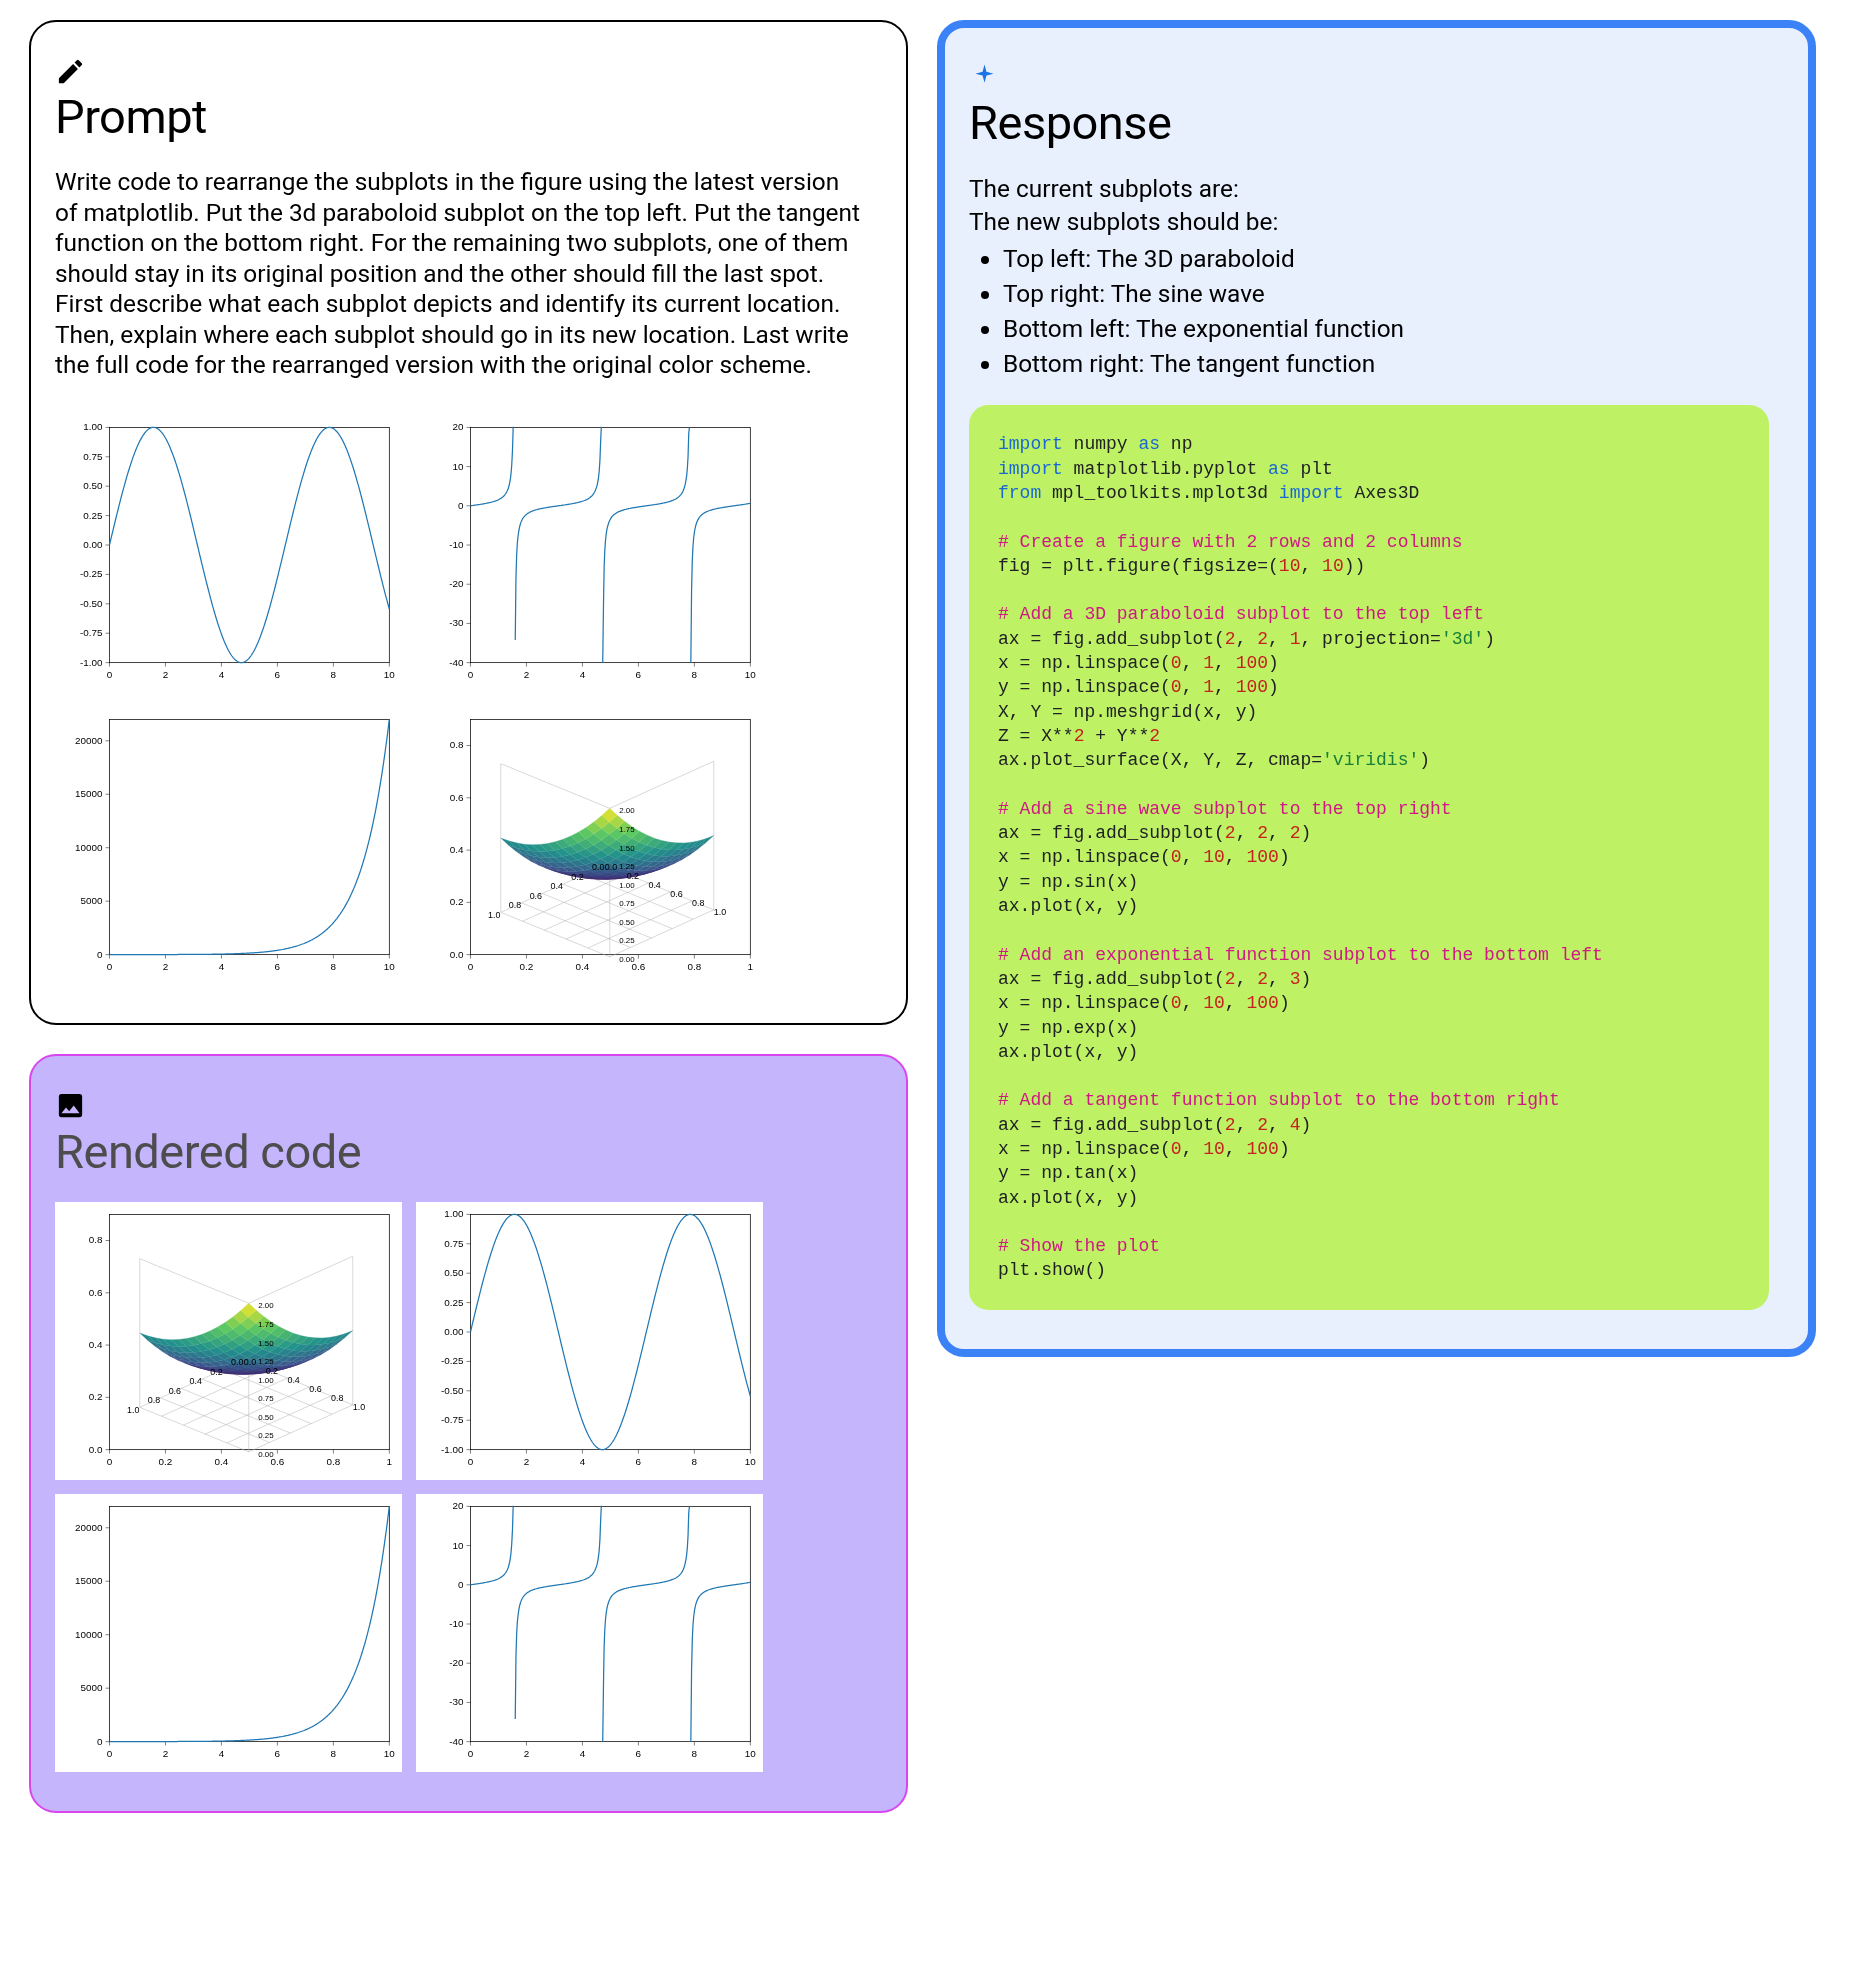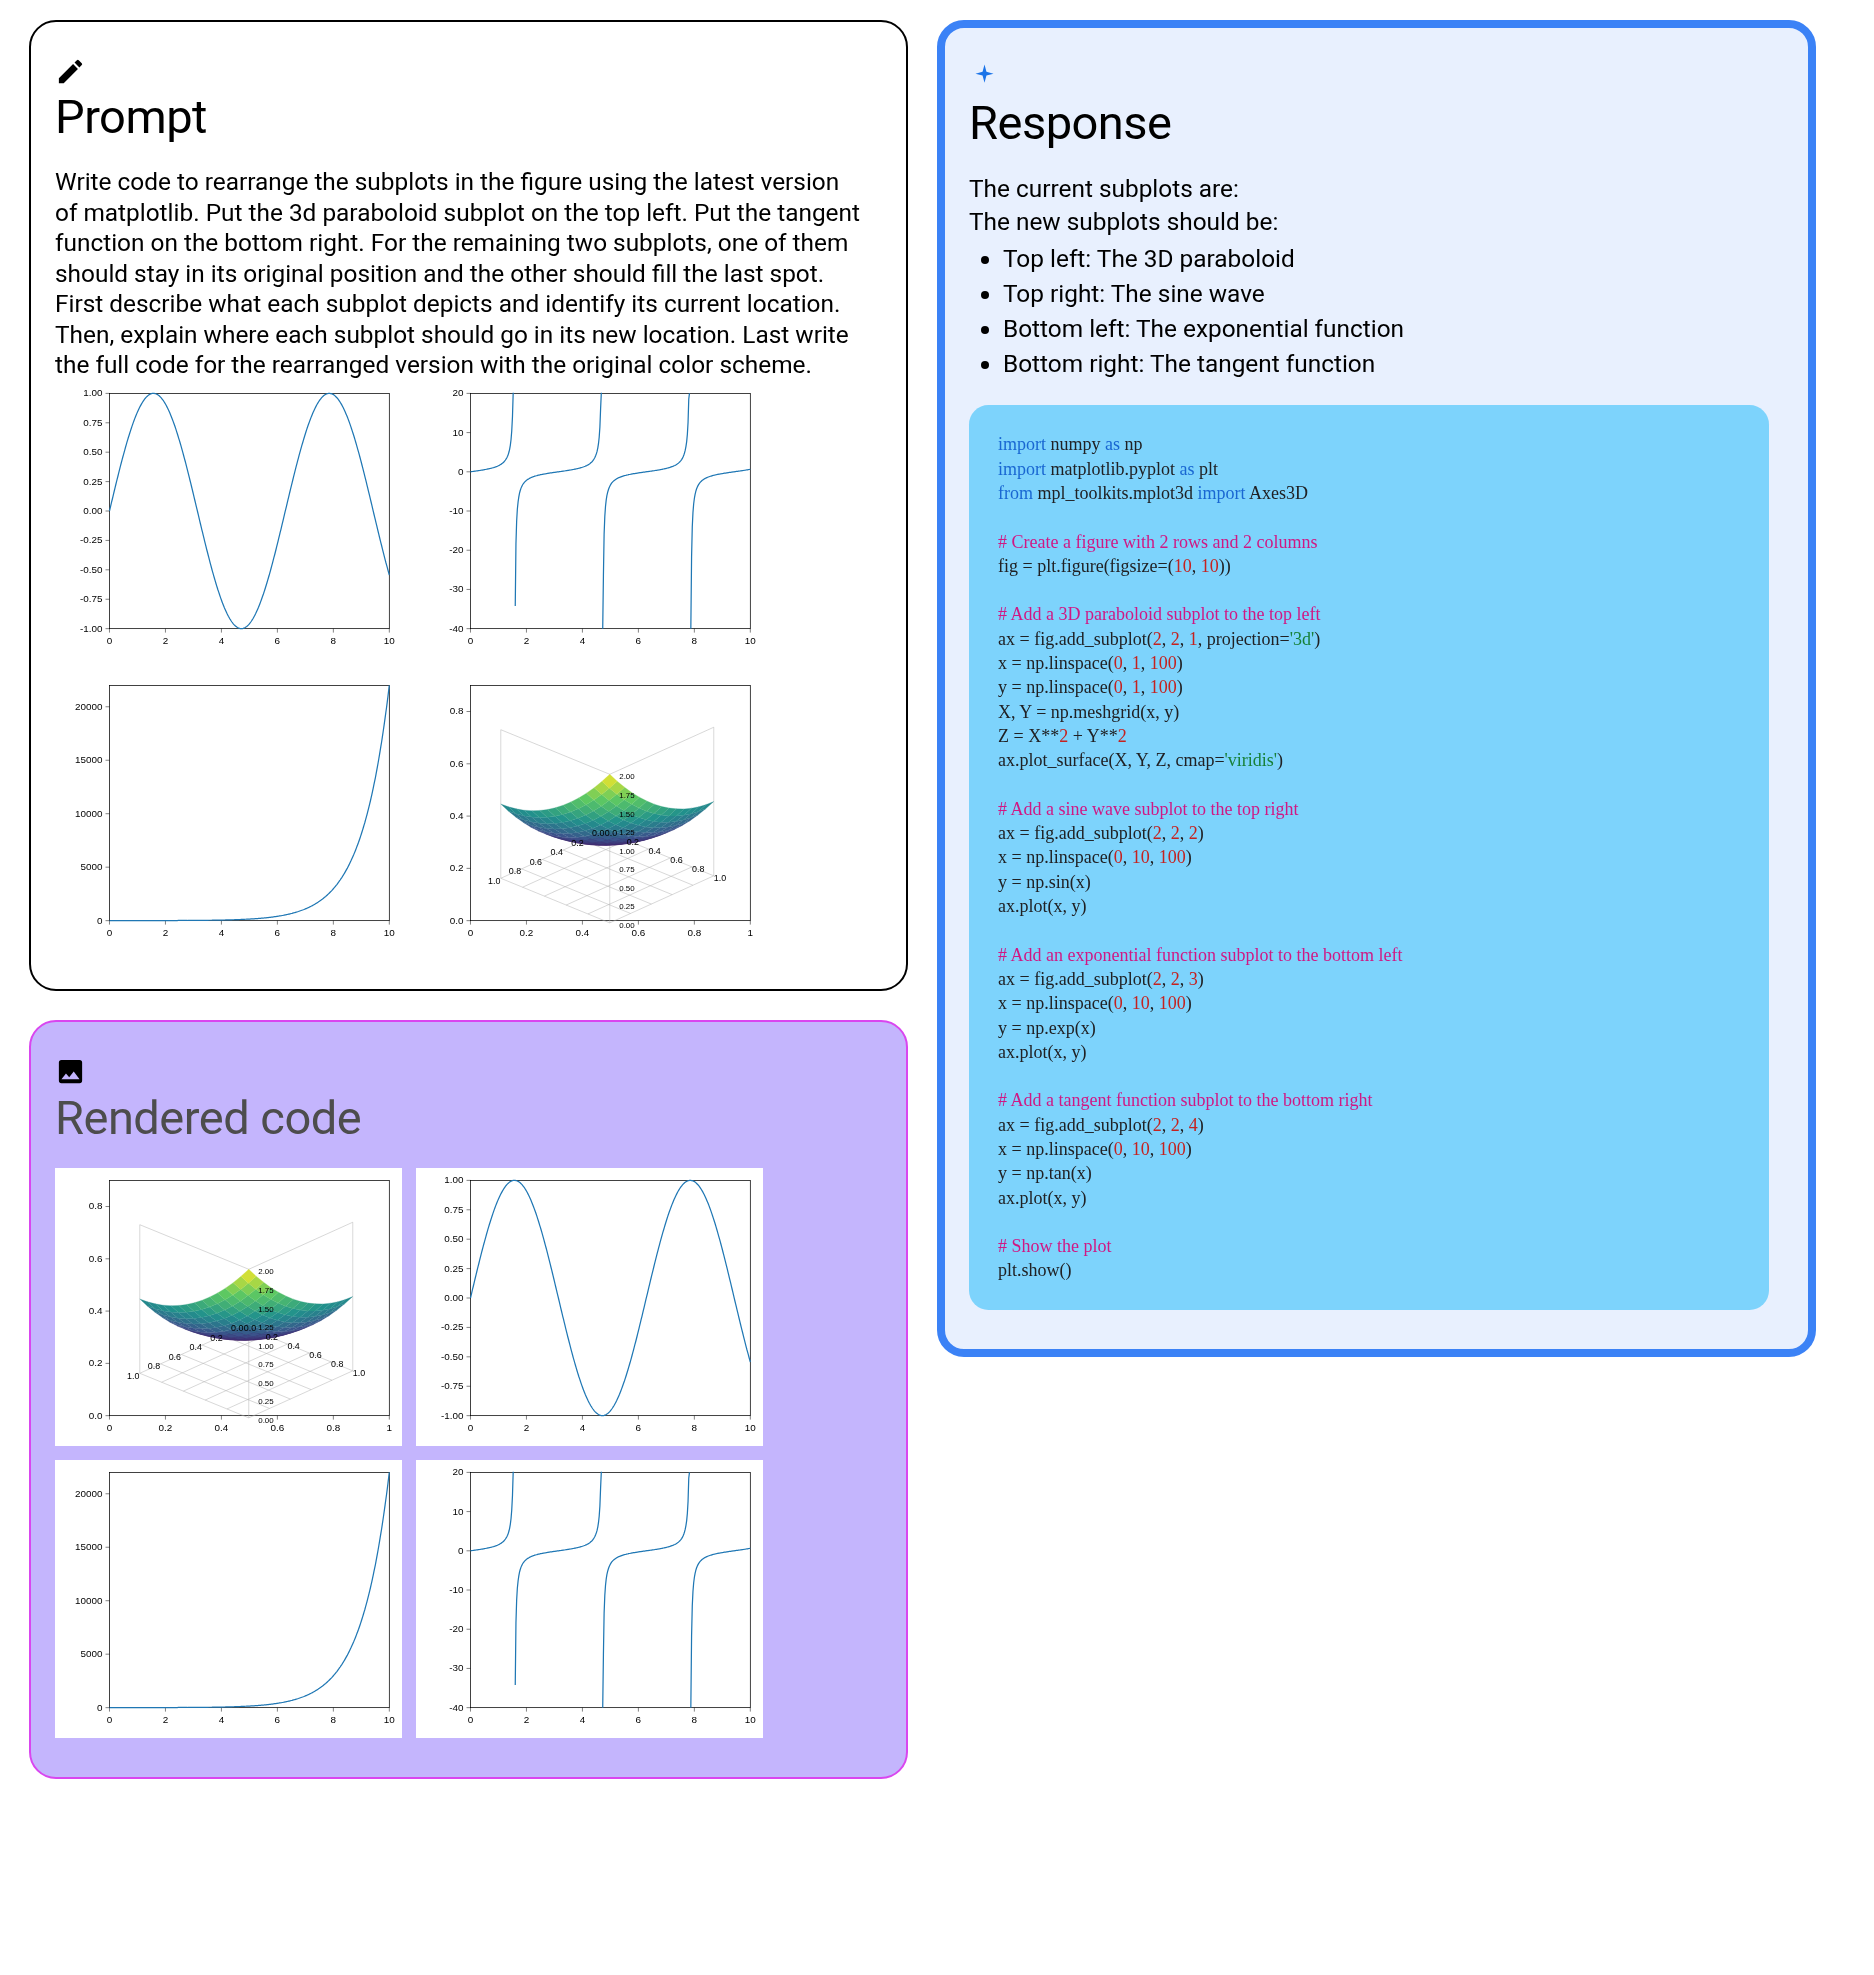--- a/index.html
+++ b/index.html
@@ -49,20 +49,21 @@
   h1.panel-title {
     font-size: 47px;
     font-weight: 400;
     margin: 0 0 24.4px 0;
     line-height: 1.1;
     letter-spacing: -0.5px;
   }
   .prompt-text {
     font-size: 24.4px;
     line-height: 1.25;
+    margin-bottom: 34px;
     color: #000;
   }
   .chart-grid {
     display: grid;
     grid-template-columns: 1fr 1fr;
     grid-template-rows: 1fr 1fr;
     gap: 14.6px;
     width: 708px;
   }
   .chart-cell {
@@ -78,24 +79,24 @@
     line-height: 1.35;
     color: #000;
     margin-bottom: 14.6px;
   }
   .response-text ul {
     margin: 3.9px 0 24.4px 0;
     padding-left: 34px;
   }
   .response-text ul li { margin: 2px 0; }
   .code-block {
-    background: #7dd3fc;
+    background: #bef264;
     border-radius: 19.5px;
     padding: 27px 29px;
-    font-family: Liberation Serif, serif;
+    font-family: Liberation Mono, monospace;
     font-size: 18px;
     line-height: 1.35;
     white-space: pre;
     overflow: auto;
     margin-top: 14.6px;
     color: #202124;
   }
   .tok-kw  { color: #1967d2; }
   .tok-str { color: #188038; }
   .tok-num { color: #c5221f; }

